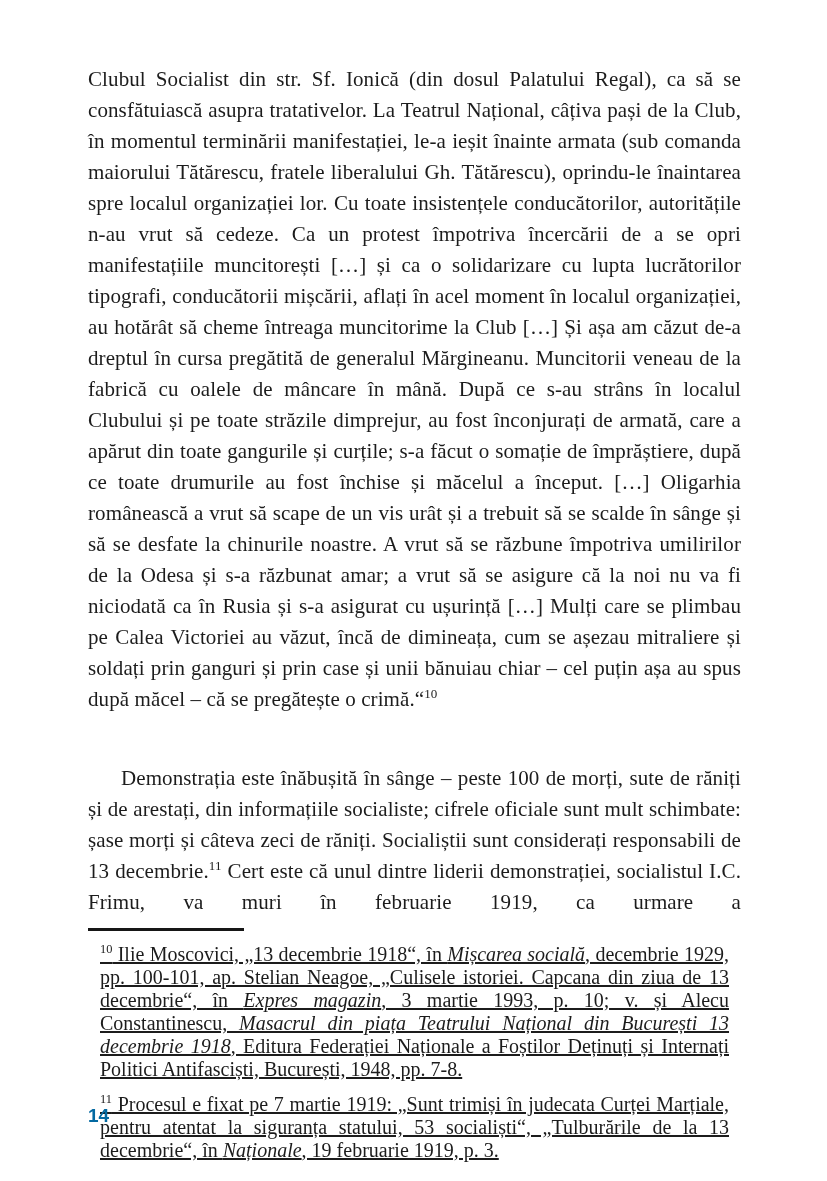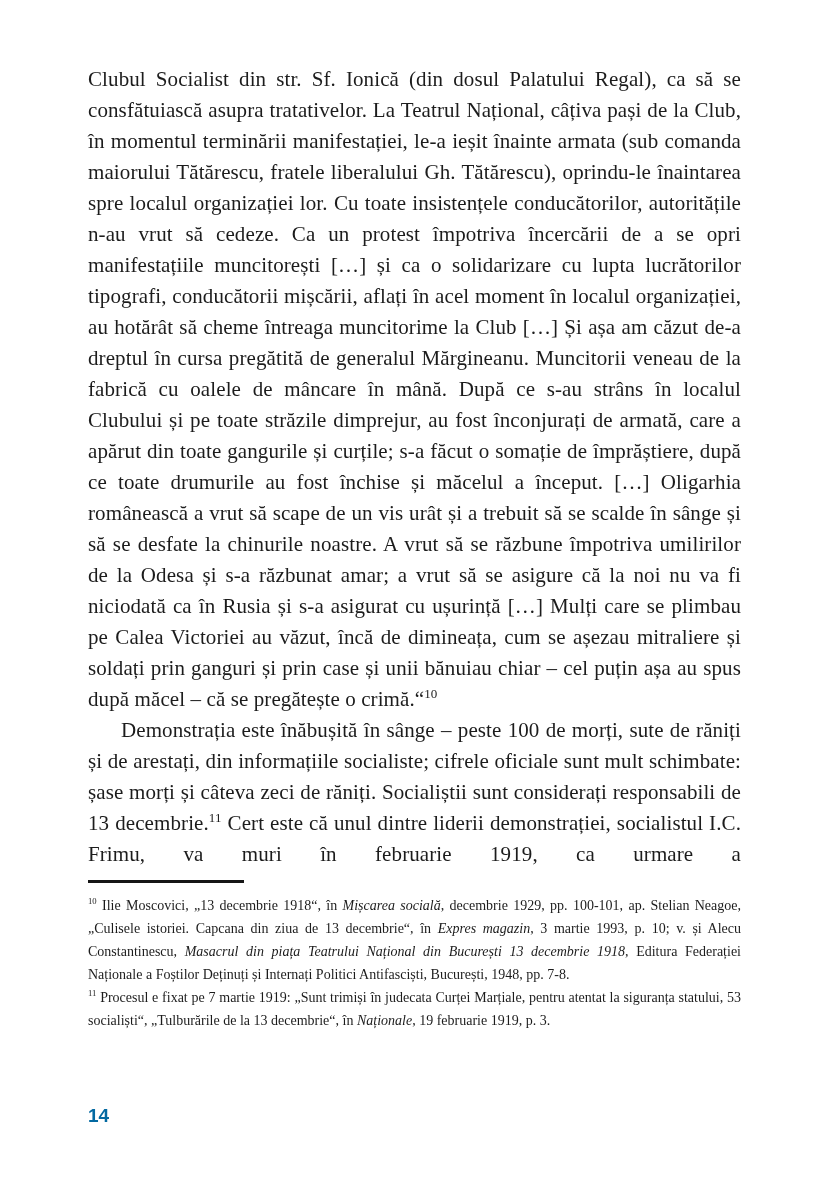--- a/index.html
+++ b/index.html
@@ -27,37 +27,39 @@
     font-size: 21px;
     line-height: 31px;
     text-align: justify;
     letter-spacing: 0.1px;
   }
   .body-text p.para.indent {
     text-indent: 33px;
   }
   .body-text p.para.justify-last {
     text-align-last: justify;
+    margin-top: 48px;
   }
   sup.fn-ref, sup.fn-marker {
     font-size: 0.62em;
     line-height: 0;
     vertical-align: super;
   }
   .footnote-rule {
     border: none;
     border-top: 3px solid #161616;
     width: 156px;
     margin: 10px 0 11px 0;
   }
   .footnotes p.footnote {
-    margin: 0;
-    font-size: 14px;
+    margin: 12px;
+    font-size: 20px;
     line-height: 23px;
     text-align: justify;
+    text-decoration: underline;
   }
   .italic {
     font-style: italic;
   }
   .page-number {
     position: absolute;
     left: 88px;
     top: 1105px;
     font-family: "Liberation Sans", "DejaVu Sans", sans-serif;
     font-weight: bold;

